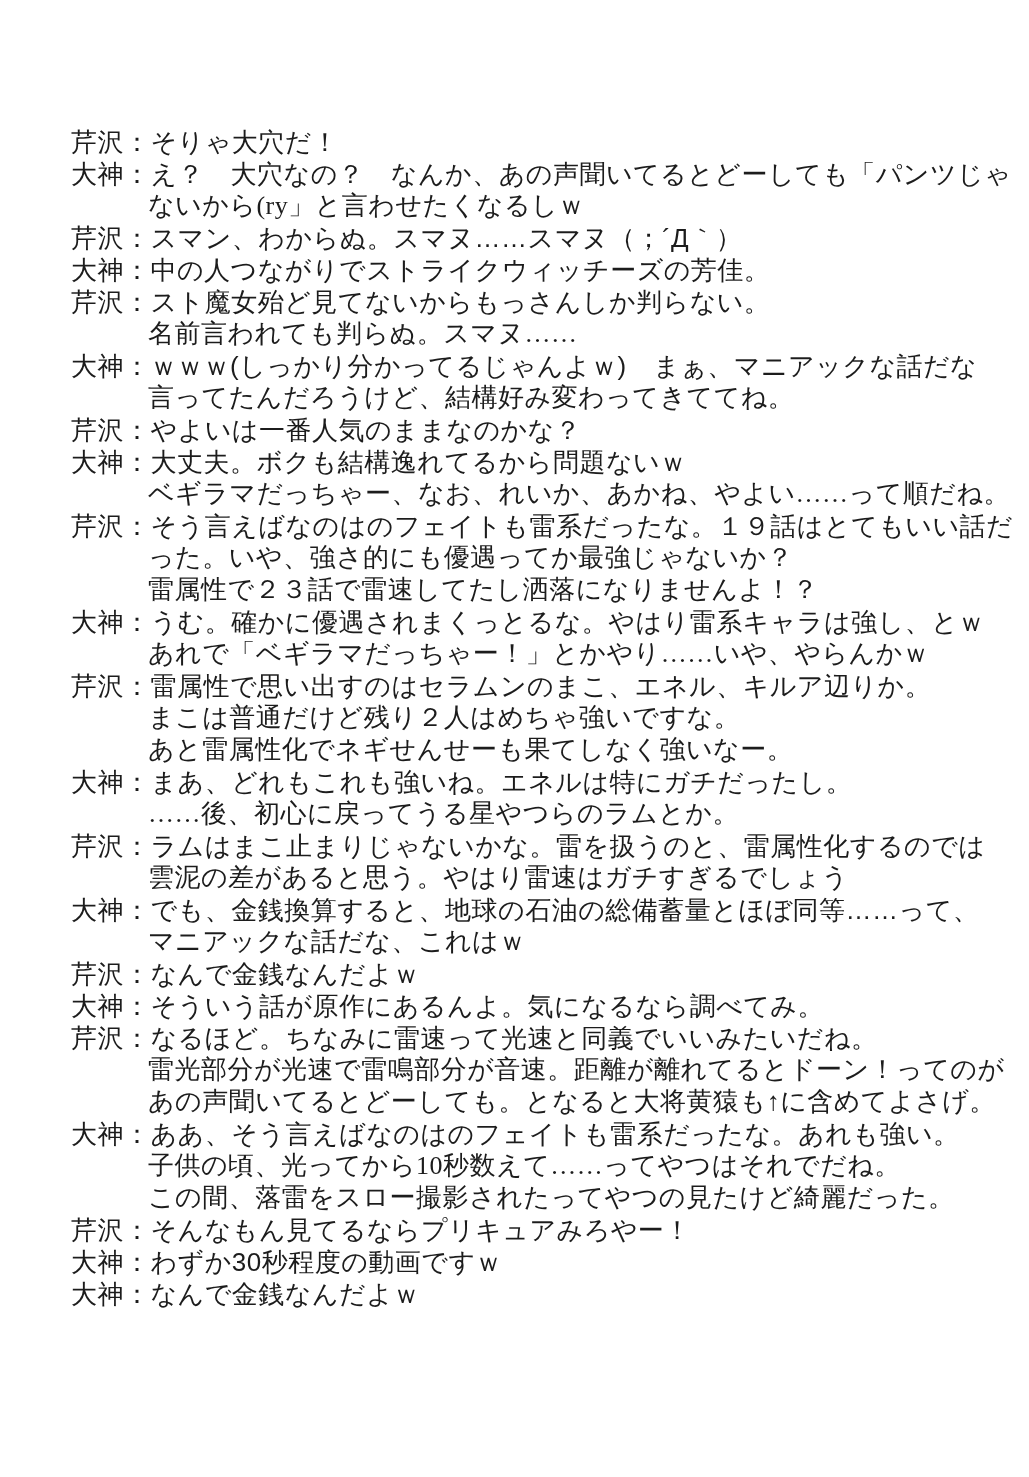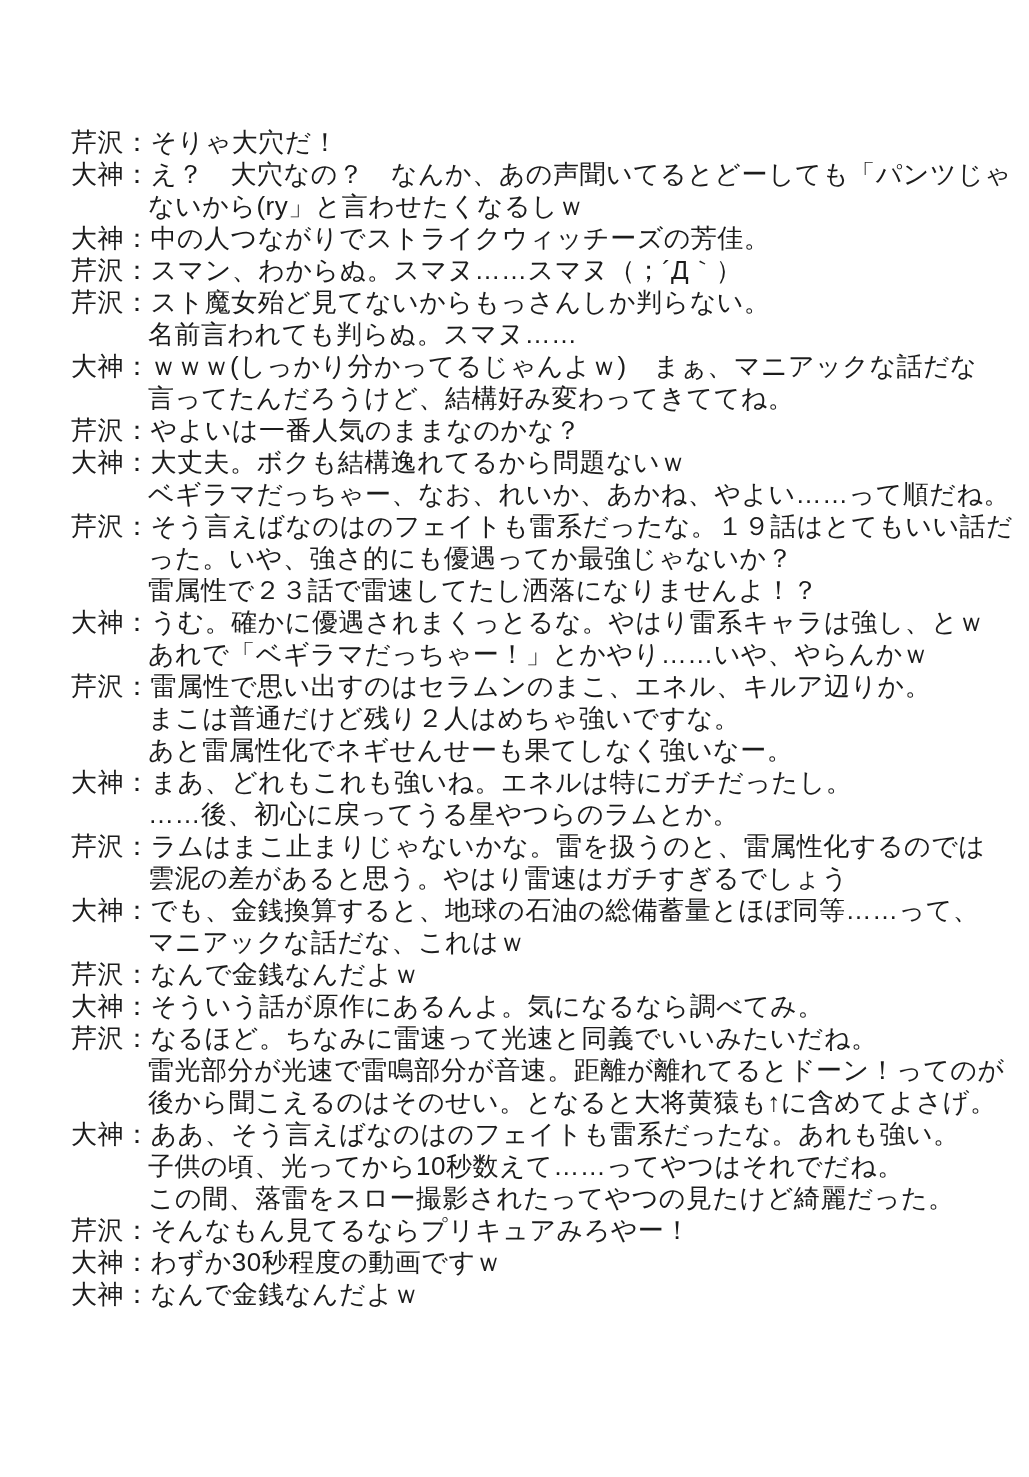--- a/index.html
+++ b/index.html
@@ -25,35 +25,36 @@
     line-height: 32px;
     letter-spacing: 0.5px;
     margin-left: 8px;
   }
   .line {
     white-space: nowrap;
     height: 32px;
   }
   .line.cont {
     padding-left: 77px;
+    font-family: Liberation Serif, serif;
   }
   .speaker {
     display: inline;
   }
 </style>
 </head>
 <body>
 
 <div class="page">
   <div class="transcript" id="transcript" style="color: rgb(28, 28, 28);">
       <div class="line"><span class="speaker">芹沢</span><span>：</span><span>そりゃ大穴だ！</span></div>
       <div class="line"><span class="speaker">大神</span><span>：</span><span>え？　大穴なの？　なんか、あの声聞いてるとどーしても「パンツじゃ</span></div>
       <div class="line cont"><span>ないから(ry」と言わせたくなるしｗ</span></div>
+      <div class="line"><span class="speaker">芹沢</span><span>：</span><span>スマン、わからぬ。スマヌ……スマヌ（；´Д｀）</span></div>
       <div class="line"><span class="speaker">大神</span><span>：</span><span>中の人つながりでストライクウィッチーズの芳佳。</span></div>
-      <div class="line"><span class="speaker">芹沢</span><span>：</span><span>スマン、わからぬ。スマヌ……スマヌ（；´Д｀）</span></div>
       <div class="line"><span class="speaker">芹沢</span><span>：</span><span>スト魔女殆ど見てないからもっさんしか判らない。</span></div>
       <div class="line cont"><span>名前言われても判らぬ。スマヌ……</span></div>
       <div class="line"><span class="speaker">大神</span><span>：</span><span>ｗｗｗ(しっかり分かってるじゃんよｗ)　まぁ、マニアックな話だな</span></div>
       <div class="line cont"><span>言ってたんだろうけど、結構好み変わってきててね。</span></div>
       <div class="line"><span class="speaker">芹沢</span><span>：</span><span>やよいは一番人気のままなのかな？</span></div>
       <div class="line"><span class="speaker">大神</span><span>：</span><span>大丈夫。ボクも結構逸れてるから問題ないｗ</span></div>
       <div class="line cont"><span>ベギラマだっちゃー、なお、れいか、あかね、やよい……って順だね。</span></div>
       <div class="line"><span class="speaker">芹沢</span><span>：</span><span>そう言えばなのはのフェイトも雷系だったな。１９話はとてもいい話だ</span></div>
       <div class="line cont"><span>った。いや、強さ的にも優遇ってか最強じゃないか？</span></div>
       <div class="line cont"><span>雷属性で２３話で雷速してたし洒落になりませんよ！？</span></div>
@@ -65,21 +66,21 @@
       <div class="line"><span class="speaker">大神</span><span>：</span><span>まあ、どれもこれも強いね。エネルは特にガチだったし。</span></div>
       <div class="line cont"><span>……後、初心に戻ってうる星やつらのラムとか。</span></div>
       <div class="line"><span class="speaker">芹沢</span><span>：</span><span>ラムはまこ止まりじゃないかな。雷を扱うのと、雷属性化するのでは</span></div>
       <div class="line cont"><span>雲泥の差があると思う。やはり雷速はガチすぎるでしょう</span></div>
       <div class="line"><span class="speaker">大神</span><span>：</span><span>でも、金銭換算すると、地球の石油の総備蓄量とほぼ同等……って、</span></div>
       <div class="line cont"><span>マニアックな話だな、これはｗ</span></div>
       <div class="line"><span class="speaker">芹沢</span><span>：</span><span>なんで金銭なんだよｗ</span></div>
       <div class="line"><span class="speaker">大神</span><span>：</span><span>そういう話が原作にあるんよ。気になるなら調べてみ。</span></div>
       <div class="line"><span class="speaker">芹沢</span><span>：</span><span>なるほど。ちなみに雷速って光速と同義でいいみたいだね。</span></div>
       <div class="line cont"><span>雷光部分が光速で雷鳴部分が音速。距離が離れてるとドーン！ってのが</span></div>
-      <div class="line cont"><span>後から聞こえるのはそのせい。となると大将黄猿も↑に含めてよさげ。</span></div>
+      <div class="line cont"><span>あの声聞いてるとどーしても。となると大将黄猿も↑に含めてよさげ。</span></div>
       <div class="line"><span class="speaker">大神</span><span>：</span><span>ああ、そう言えばなのはのフェイトも雷系だったな。あれも強い。</span></div>
       <div class="line cont"><span>子供の頃、光ってから10秒数えて……ってやつはそれでだね。</span></div>
       <div class="line cont"><span>この間、落雷をスロー撮影されたってやつの見たけど綺麗だった。</span></div>
       <div class="line"><span class="speaker">芹沢</span><span>：</span><span>そんなもん見てるならプリキュアみろやー！</span></div>
       <div class="line"><span class="speaker">大神</span><span>：</span><span>わずか30秒程度の動画ですｗ</span></div>
       <div class="line"><span class="speaker">大神</span><span>：</span><span>なんで金銭なんだよｗ</span></div>
     </div>
 </div>
 
 </body></html>

